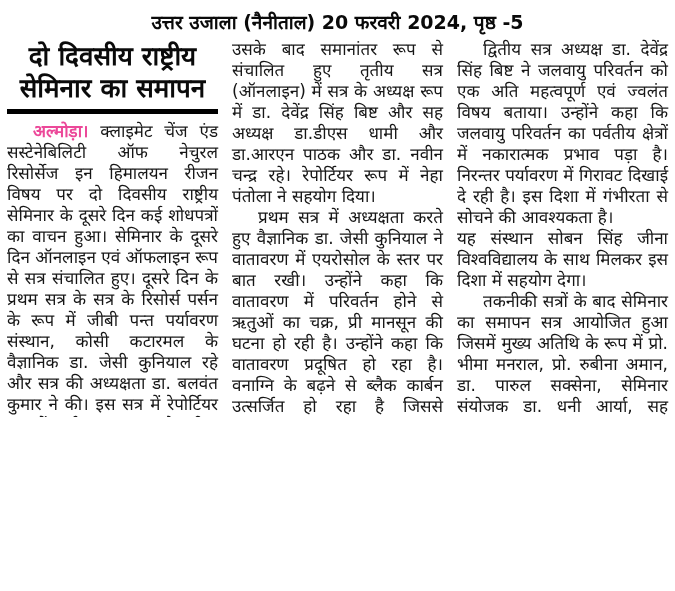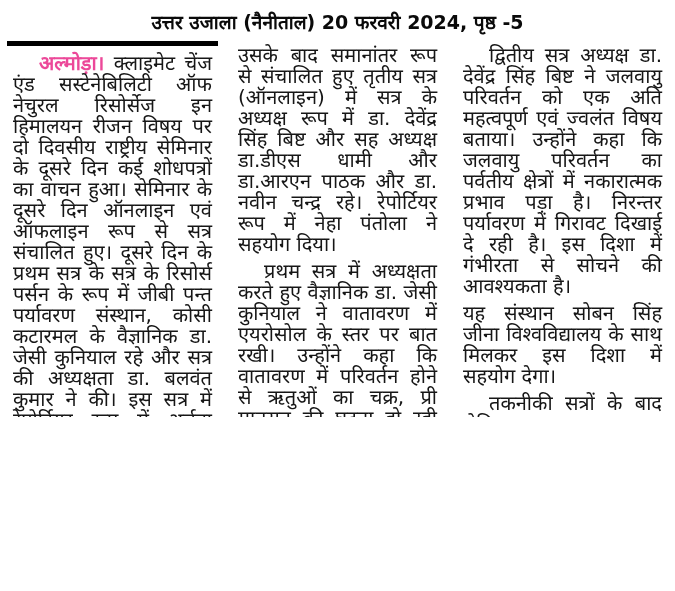--- a/index.html
+++ b/index.html
@@ -50,24 +50,24 @@
     line-height: 1.22;
     margin: 2px 0 5px 0;
     color: #0a0a0a;
   }
   .rule {
     border: 0;
     border-top: 5px solid #000000;
     margin: 2px 0 7px 0;
   }
   .para {
-    font-size: 20px;
+    font-size: 17px;
     line-height: 21px;
     text-align: justify;
-    margin: 6px;
+    margin: 0;
     color: #161616;
   }
   .para.indent {
     text-indent: 26px;
   }
   .dateline {
     font-weight: bold;
     color: #ec4899;
   }
 </style>
@@ -75,20 +75,21 @@
 <body>
 
 <div class="page">
 
   <div class="masthead">उत्तर उजाला (नैनीताल) 20 फरवरी 2024, पृष्ठ -5</div>
 
 
   <div class="columns">
 
     <div class="col">
+      <h2 class="subhead">दो दिवसीय राष्ट्रीय सेमिनार का समापन</h2>
       <hr class="rule">
       <p class="para indent"><b class="dateline">अल्मोड़ा।</b> <span>क्लाइमेट चेंज एंड सस्टेनेबिलिटी ऑफ नेचुरल रिसोर्सेज इन हिमालयन रीजन विषय पर दो दिवसीय राष्ट्रीय सेमिनार के दूसरे दिन कई शोधपत्रों का वाचन हुआ। सेमिनार के दूसरे दिन ऑनलाइन एवं ऑफलाइन रूप से सत्र संचालित हुए। दूसरे दिन के प्रथम सत्र के सत्र के रिसोर्स पर्सन के रूप में जीबी पन्त पर्यावरण संस्थान, कोसी कटारमल के वैज्ञानिक डा. जेसी कुनियाल रहे और सत्र की अध्यक्षता डा. बलवंत कुमार ने की। इस सत्र में रेपोर्टियर रूप में अर्चना कांडपाल और सीमा रही। द्वितीय तकनीकी सत्र में प्रोफेसर रुबीना अमान, डा. पारुल सक्सेना, डॉ प्रतिभा फुलोरिया ने अध्यक्षता एवं निर्णायक की भूमिका निभाई। इस सत्र में रेपोर्टियर मुक्ता मर्तोलिया रही।</span></p>
     </div>
 
     <div class="col">
       <p class="para">उसके बाद समानांतर रूप से संचालित हुए तृतीय सत्र (ऑनलाइन) में सत्र के अध्यक्ष रूप में डा. देवेंद्र सिंह बिष्ट और सह अध्यक्ष डा.डीएस धामी और डा.आरएन पाठक और डा. नवीन चन्द्र रहे। रेपोर्टियर रूप में नेहा पंतोला ने सहयोग दिया।</p>
       <p class="para indent">प्रथम सत्र में अध्यक्षता करते हुए वैज्ञानिक डा. जेसी कुनियाल ने वातावरण में एयरोसोल के स्तर पर बात रखी। उन्होंने कहा कि वातावरण में परिवर्तन होने से ऋतुओं का चक्र, प्री मानसून की घटना हो रही है। उन्होंने कहा कि वातावरण प्रदूषित हो रहा है। वनाग्नि के बढ़ने से ब्लैक कार्बन उत्सर्जित हो रहा है जिससे क्लाइमेट चेंज हो रहा है। हमें समुदाय के सहयोग से वनाग्नि को रोकना होगा। उन्होंने आगे कहा कि जीबी पंत संस्थान की ओर से तकनीकों के माध्यम से वातावरण में प्रदूषण को मापने के लिए यंत्र स्थापित किये हैं।</p>
     </div>
 
     <div class="col">

